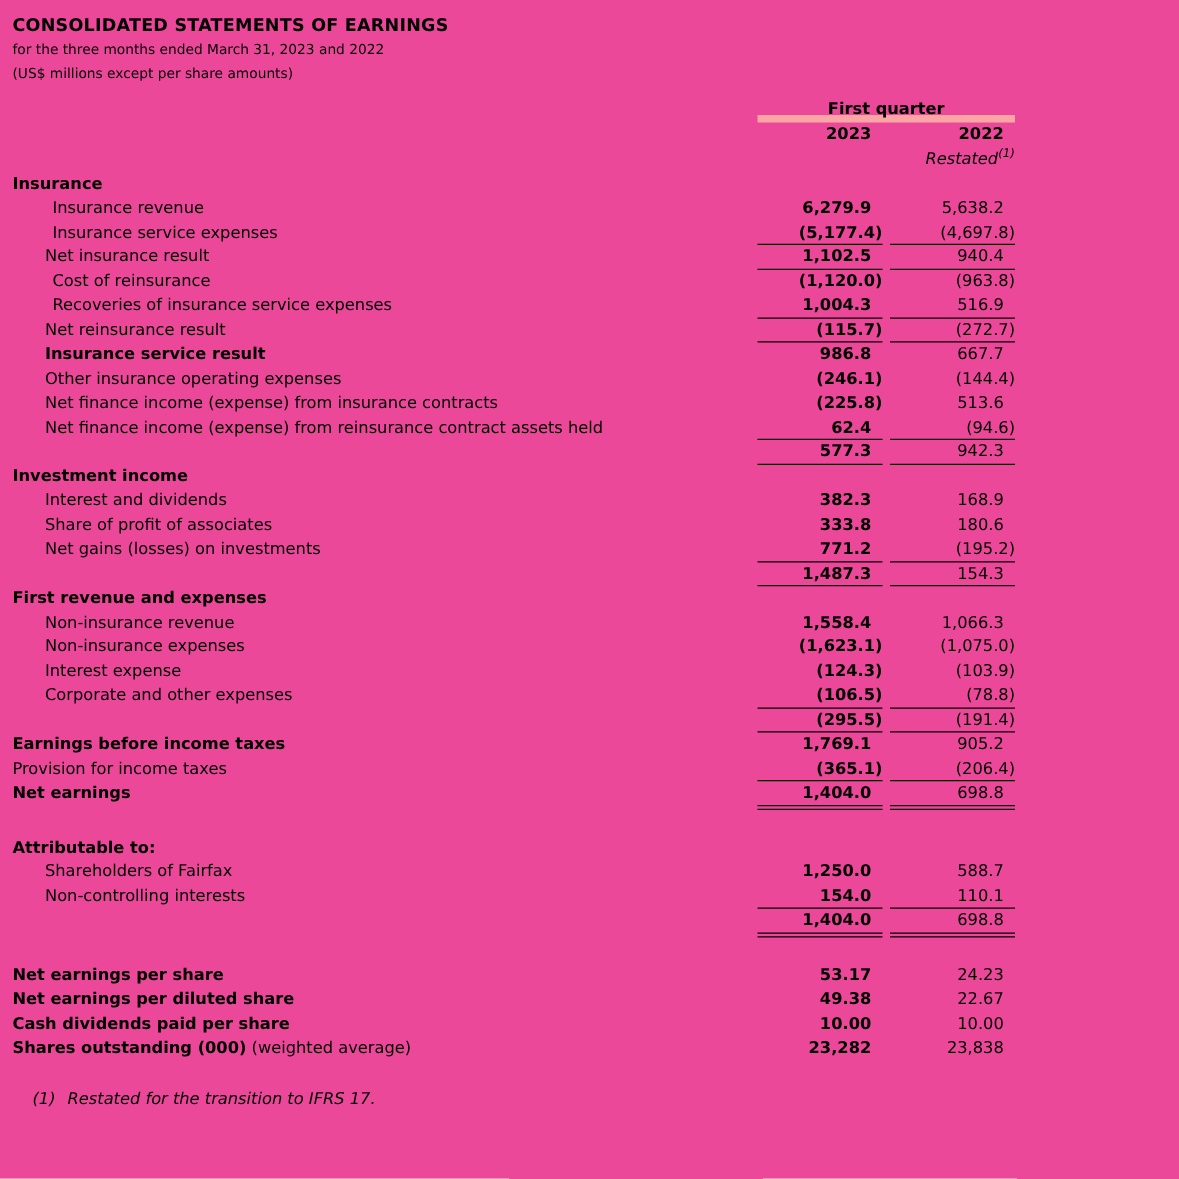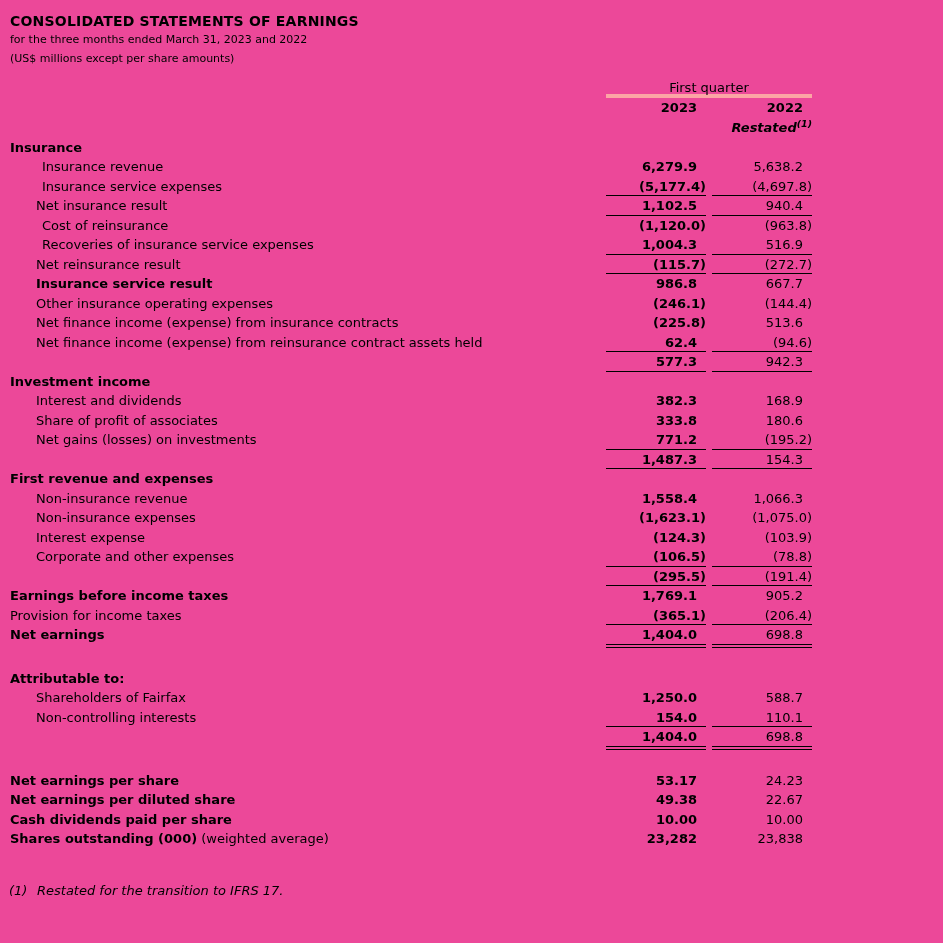--- a/index.html
+++ b/index.html
@@ -19,33 +19,33 @@
   .row{display:flex;height:19.5px;}
   .row>div{line-height:19.5px;box-sizing:border-box;}
   .label{flex:1;white-space:nowrap;overflow:hidden;}
   .ind0{padding-left:10px;}
   .ind1{padding-left:36px;}
   .ind2{padding-left:42px;}
   .v1,.v2{width:100px;text-align:right;white-space:nowrap;}
   .v1{font-weight:bold;}
   .gap{width:6px;}
   .rm{width:131px;}
-  .span2{width:206px;text-align:center;font-weight:normal;border-bottom:4px solid #fca5a5;}
+  .span2{width:206px;text-align:center;font-weight:bold;border-bottom:6px solid #fca5a5;}
   .hdr-group{height:20px;}
   .hdr-group>div{line-height:20px;}
   .hdr-restated{height:20px;}
-  .restated{font-style:italic;font-weight:bold;}
+  .restated{font-style:italic;}
   .restated sup{font-size:9.5px;font-style:italic;line-height:0;}
   .pp{padding-right:9px;}
   .b{font-weight:bold;}
   .single{border-bottom:1px solid #000;}
   .double{border-bottom:1px solid #000;position:relative;}
   .double::after{content:"";position:absolute;left:0;right:0;bottom:-4px;border-bottom:1px solid #000;}
   .spacer{height:24px;}
-  .footnote{margin-top:32px;padding-left:9px;font-style:italic;line-height:19px;}
+  .footnote{margin-top:21px;padding-left:26px;font-style:italic;line-height:19px;}
   .fn-marker{display:inline-block;width:28px;}
 </style>
 </head>
 <body>
 
 <div class="page">
 
   <div class="doc-header">
     <div class="title">CONSOLIDATED STATEMENTS OF EARNINGS</div>
     <div class="subtitle">for the three months ended March 31, 2023 and 2022</div>

